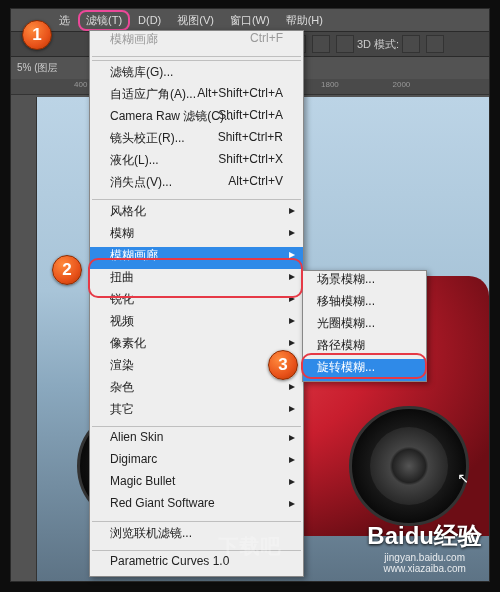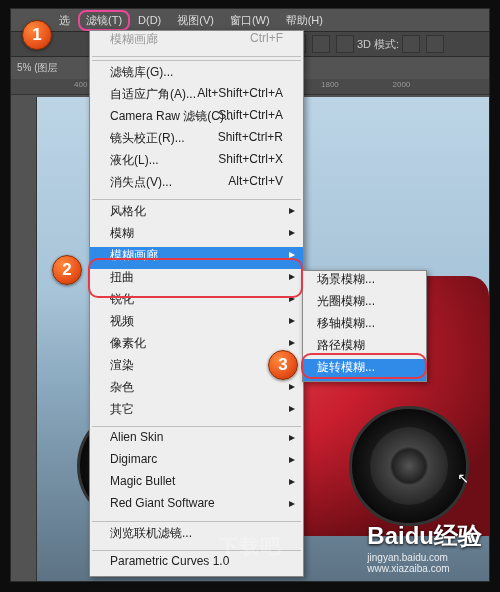--- a/index.html
+++ b/index.html
@@ -31,21 +31,21 @@
 .submenu{position:absolute;left:302px;top:270px;width:125px;background:#eeeeee;border:1px solid #888;box-shadow:2px 2px 6px rgba(0,0,0,.4);font-size:12px;color:#222}
 .submenu .row{height:22px;display:flex;align-items:flex-start;padding:0 14px;position:relative}
 .submenu .row.hi{background:#2f8ae8;color:#ffffff}
 .ring{border:2px solid #e63946;border-radius:10px;position:absolute;pointer-events:none}
 .ring.r2{left:88px;top:258px;width:215px;height:40px}
 .ring.r3{left:301px;top:353px;width:126px;height:26px}
 .badge{position:absolute;width:30px;height:30px;border-radius:50%;background:radial-gradient(circle at 35% 30%,#ff8a3d,#e8521a 60%,#b83400);color:#fff;font-weight:bold;font-size:17px;display:flex;align-items:center;justify-content:center;border:1px solid #8a2a00;box-shadow:0 1px 3px rgba(0,0,0,.5)}
 .badge.b1{left:22px;top:20px}
 .badge.b2{left:52px;top:255px}
 .badge.b3{left:268px;top:350px}
-.wm{position:absolute;right:18px;bottom:18px;text-align:left;color:#fff}
+.wm{position:absolute;right:18px;bottom:18px;text-align:center;color:#fff}
 .wm .logo{font-size:24px;font-weight:bold;text-shadow:0 1px 3px #000}
 .wm .sub{font-size:10px;opacity:.85}
 .wm2{position:absolute;left:50%;bottom:32px;transform:translateX(-50%);color:rgba(255,255,255,.28);font-size:20px;font-weight:bold;letter-spacing:1px}
 </style>
 </head>
 <body>
 
 <div class="frame">
   <div class="menubar">
     <span>选</span>
@@ -179,24 +179,24 @@
   <div class="row">
       <span>Parametric Curves 1.0</span>
     </div>
 </div>
 
 <div class="submenu">
   <div class="row">
       <span>场景模糊...</span>
     </div>
   <div class="row">
+      <span>移轴模糊...</span>
+    </div>
+  <div class="row">
       <span>光圈模糊...</span>
-    </div>
-  <div class="row">
-      <span>移轴模糊...</span>
     </div>
   <div class="row">
       <span>路径模糊</span>
     </div>
   <div class="row hi">
       <span>旋转模糊...</span>
     </div>
 </div>
 
 <div class="ring r2"></div>

